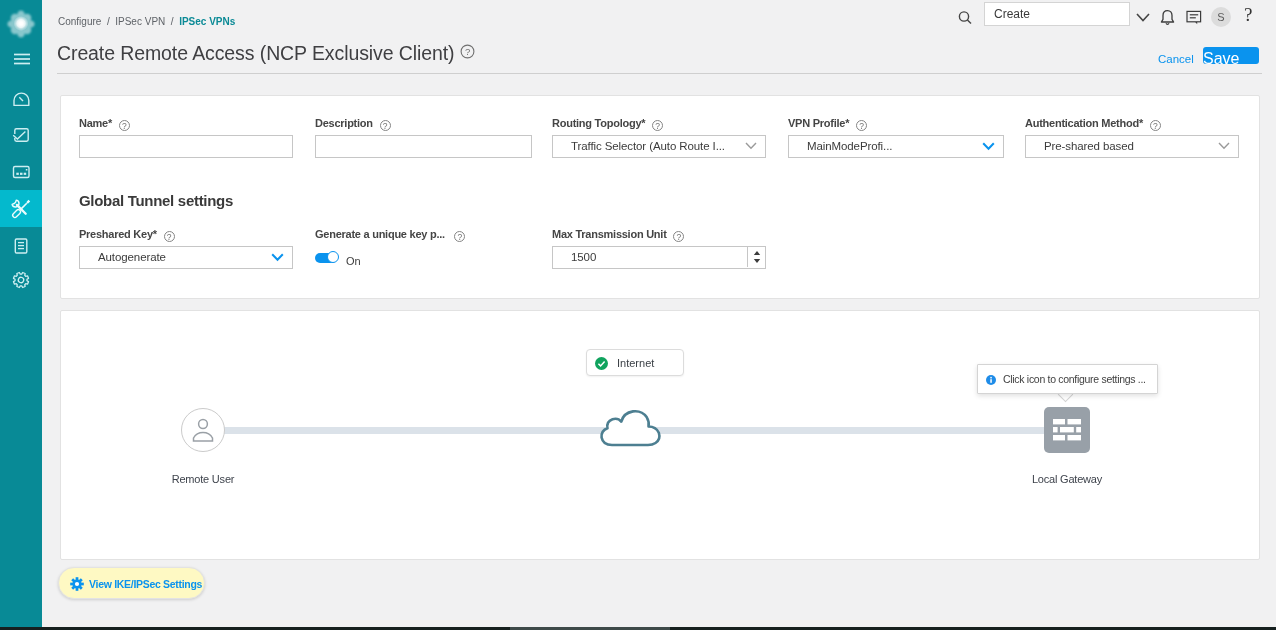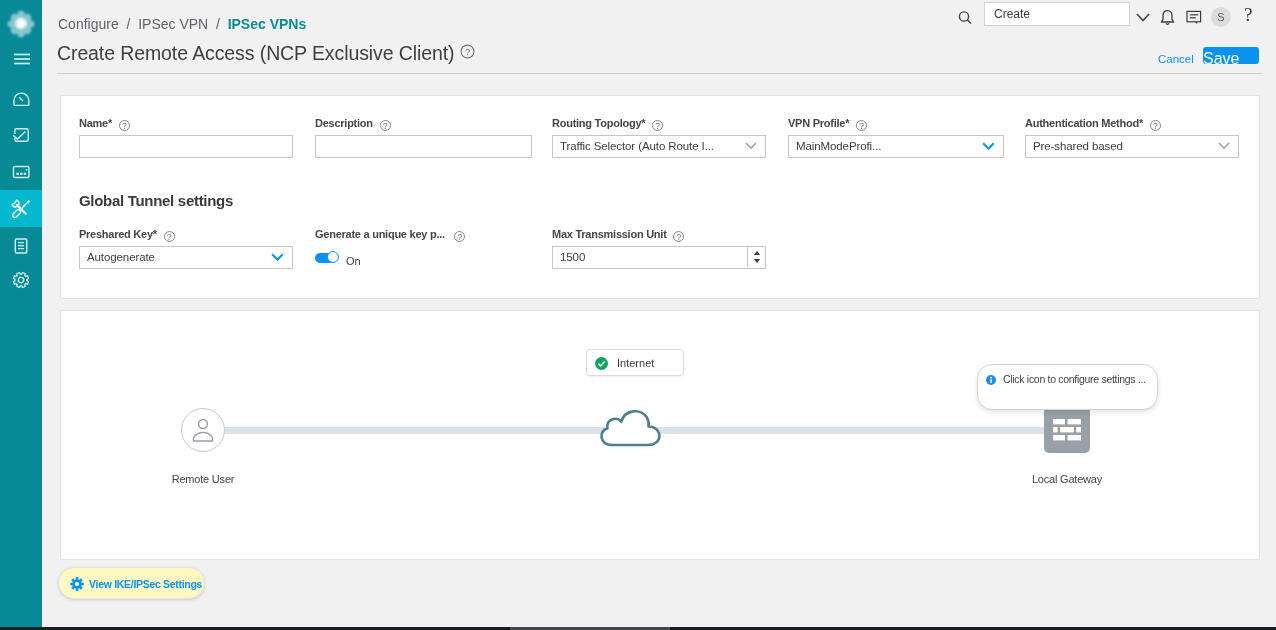--- a/index.html
+++ b/index.html
@@ -4,56 +4,56 @@
 <style>
   * { margin:0; padding:0; box-sizing:border-box; }
   html,body { width:1276px; height:630px; overflow:hidden; background:#f1f1f2;
     font-family:"Liberation Sans", sans-serif; }
   .abs { position:absolute; }
   
   #sidebar { position:absolute; left:0; top:0; width:42px; height:627px; background:#088a96; }
   #active { position:absolute; left:0; top:190px; width:42px; height:37px; background:#04b9cd; }
   .sicon { position:absolute; left:0; width:42px; text-align:center; }
   
-  #crumb { position:absolute; left:58px; top:16px; font-size:14px; color:#5f6368; }
+  #crumb { position:absolute; left:58px; top:16px; font-size:10px; color:#5f6368; }
   #crumb b { color:#0b8a96; font-weight:bold; }
   #searchbox { position:absolute; left:984px; top:2px; width:146px; height:24px; background:#fff;
     border:1px solid #d4d4d4; font-size:12px; color:#3a3a3a; line-height:22px; padding-left:9px; }
   #title { position:absolute; left:57px; top:42px; font-size:19.5px; color:#3f3f42; letter-spacing:-0.1px; }
   #cancel { position:absolute; left:1158px; top:53px; font-size:11.5px; color:#0a93ee; }
   #save { position:absolute; left:1203px; top:47px; width:56px; height:17px; background:#0a93ee;
     border-radius:3px; color:#fff; font-size:16px; line-height:23px; }
   #divider { position:absolute; left:57px; top:73px; width:1205px; height:1px; background:#cfcfcf; }
   
   .card { position:absolute; left:60px; width:1200px; background:#fff; border:1px solid #e2e2e2;
     border-radius:2px; }
   #card1 { top:95px; height:204px; }
   #card2 { top:310px; height:250px; }
   
   .flabel { position:absolute; font-size:11px; font-weight:bold; color:#454545; white-space:nowrap; letter-spacing:-0.25px; }
   .fbox { position:absolute; height:23px; width:214px; background:#fff; border:1px solid #c6c6c6;
-    font-size:11.5px; color:#3c3c3c; line-height:21px; padding-left:7px; white-space:nowrap; overflow:hidden; letter-spacing:-0.1px; }
+    font-size:11.5px; color:#3c3c3c; line-height:21px; padding-left:18px; white-space:nowrap; overflow:hidden; letter-spacing:-0.1px; }
   .chev { position:absolute; top:6px; right:8px; }
   .helpq { display:inline-block; width:11px; height:11px; border:1px solid #858585; border-radius:50%;
     font-size:8.5px; line-height:10.5px; text-align:center; color:#6f6f6f; font-weight:normal;
     vertical-align:-2px; margin-left:4px; letter-spacing:0; }
   #gts { position:absolute; left:79px; top:192px; font-size:15px; font-weight:bold; color:#3a3a3a; letter-spacing:-0.3px; }
   
   #tgl { position:absolute; left:315px; top:253px; width:22px; height:10px; background:#0a93ee; border-radius:5px; }
   #knob { position:absolute; left:327px; top:251px; width:12px; height:12px; background:#fff;
     border:1.5px solid #0a93ee; border-radius:50%; }
   
   #track { position:absolute; left:203px; top:427px; width:864px; height:7px; background:#dbe2e9; }
   #ibadge { position:absolute; left:586px; top:349px; width:98px; height:27px; background:#fff;
     border:1px solid #dcdcdc; border-radius:4px; box-shadow:0 1px 2px rgba(0,0,0,.06);padding-left:22px; }
   #ruc { position:absolute; left:181px; top:408px; width:44px; height:44px; border-radius:50%;
     background:#fff; border:1.2px solid #cbcbcb; }
   #gw { position:absolute; left:1044px; top:407px; width:46px; height:46px; border-radius:5px; background:#98a0a8; }
-  #tip { position:absolute; left:977px; top:364px; width:181px; height:46px; background:#fff;
-    border:1px solid #d4d4d4; border-radius:15px; box-shadow:0 2px 5px rgba(0,0,0,.12); }
+  #tip { position:absolute; left:977px; top:364px; width:181px; height:30px; background:#fff;
+    border:1px solid #d4d4d4; border-radius:1px; box-shadow:0 2px 5px rgba(0,0,0,.12); }
   #tiptail { position:absolute; left:1060px; top:389px; width:11px; height:11px; background:#fff;
     border-right:1px solid #d4d4d4; border-bottom:1px solid #d4d4d4; transform:rotate(45deg); }
   .nlabel { position:absolute; font-size:11px; font-weight:normal; color:#3e434c; letter-spacing:-0.2px; }
   
   #pill { position:absolute; left:58px; top:567px; width:147px; height:32px; background:#fef9c3;
     border:1px solid #e3e3e3; border-radius:16px; box-shadow:0 1px 3px rgba(0,0,0,.15); }
   #pill span { position:absolute; left:30px; top:10px; font-size:10.5px; font-weight:bold; color:#0a93ee; white-space:nowrap; letter-spacing:-0.3px; }
   #bottombar { position:absolute; left:0; top:627px; width:1276px; height:3px; background:#16201f; }
   #bthumb { position:absolute; left:510px; top:627px; width:160px; height:3px; background:#3e4a49; }
 </style>

